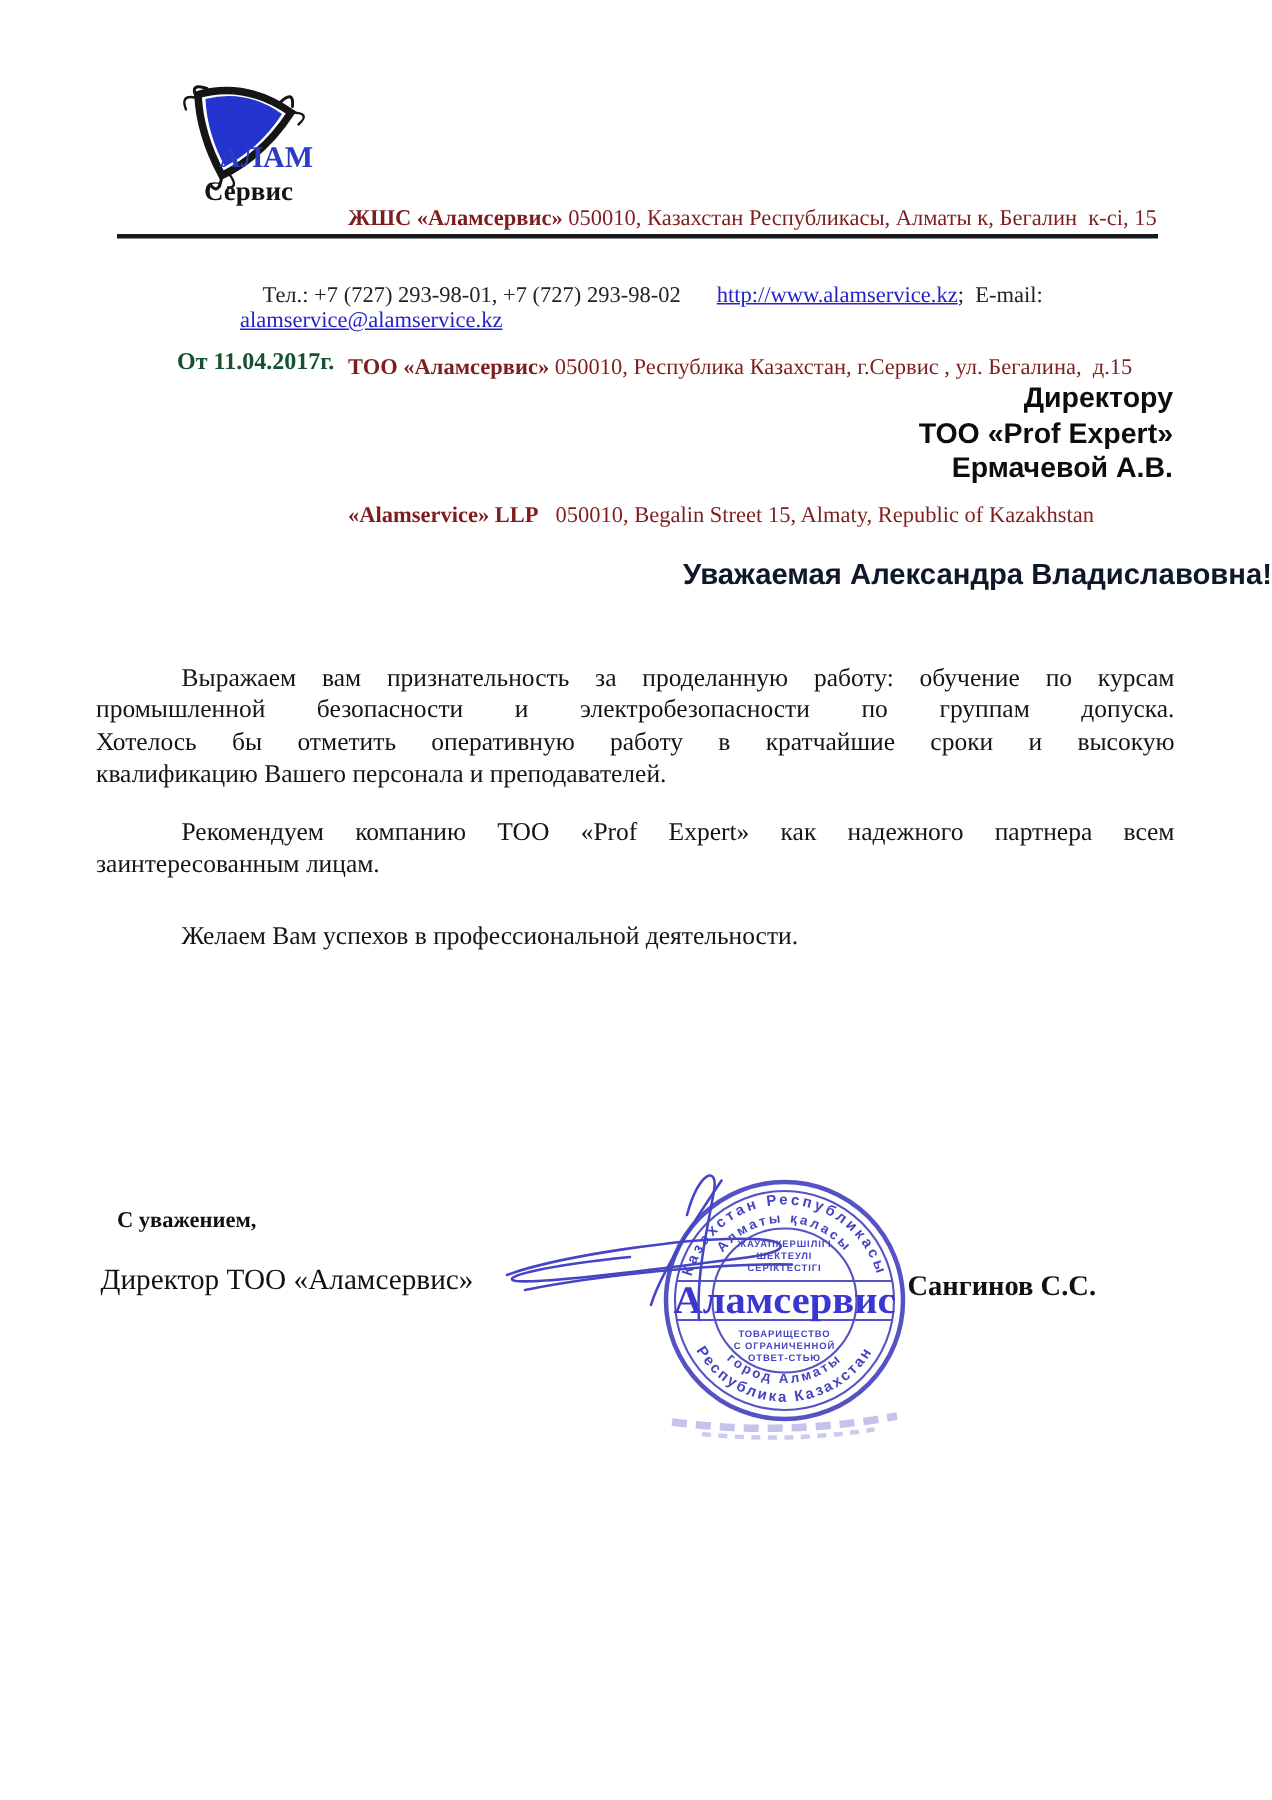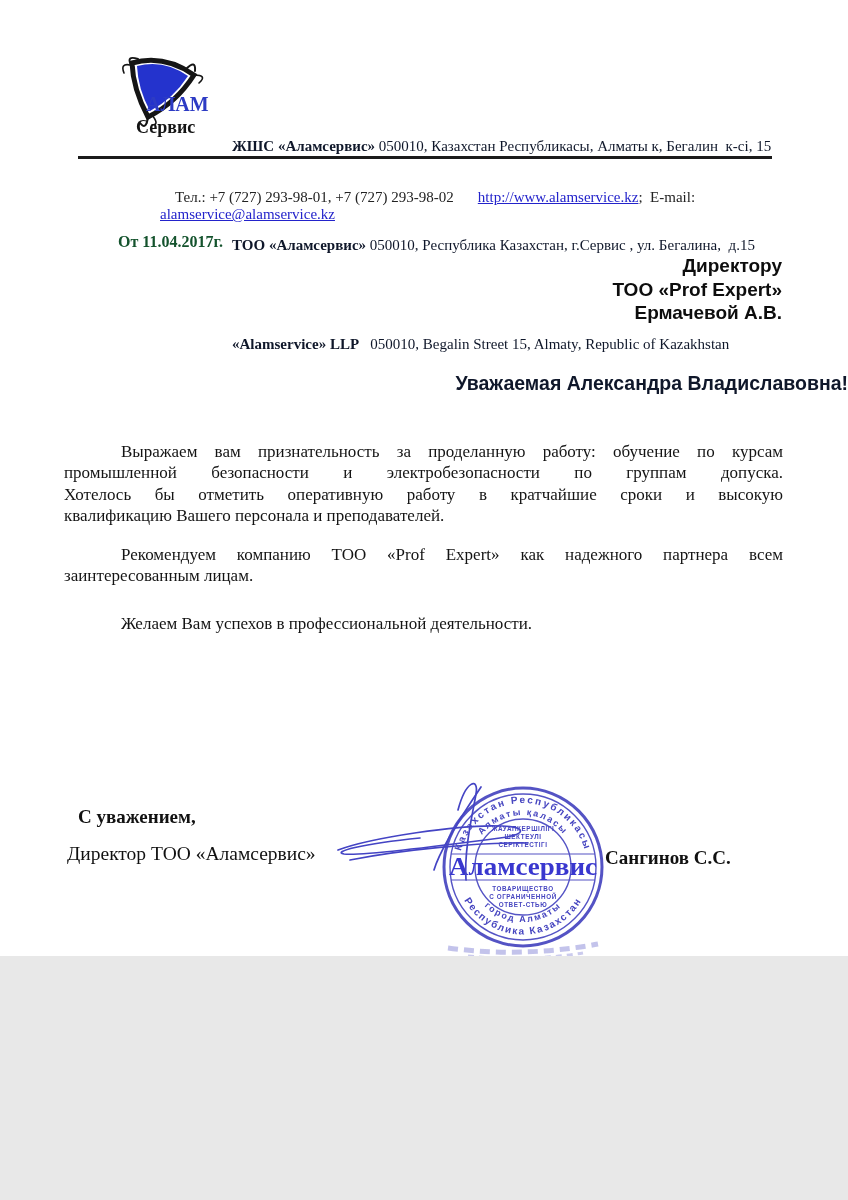--- a/index.html
+++ b/index.html
@@ -1,42 +1,42 @@
 <!DOCTYPE html>
 <html><head>
 <meta charset="utf-8">
 <style>
   html,body{margin:0;padding:0;background:#e8e8e8;}
   .page{
-    position:relative;width:848px;height:956px;margin:0 auto;background:#ffffff;
+    position:relative;width:848px;height:1200px;margin:0 auto;background:#ffffff;
     font-family:"Liberation Serif", serif;color:#1a1a1a;overflow:hidden;
   }
   
   .logo-svg{position:absolute;left:116px;top:53px;}
-  .co-lines{position:absolute;left:232px;top:64px;font-size:15px;line-height:33px;white-space:pre-wrap;color:#0f172a;}
+  .co-lines{position:absolute;left:232px;top:64px;font-size:15px;line-height:33px;white-space:pre-wrap;color:#7f1d1d;}
   .co-lines b{font-weight:bold;}
   .rule{position:absolute;left:78px;top:156px;width:694px;height:3px;background:#1b1b1b;}
   .contact{position:absolute;left:160px;top:172px;font-size:15px;white-space:pre-wrap;color:#222;}
   .contact .gap{display:inline-block;width:24px;}
   .contact a{color:#2323cb;}
   
   .date{position:absolute;left:118px;top:233px;font-size:16px;font-weight:bold;color:#14532d;}
   .recipient{position:absolute;right:66px;top:254px;text-align:right;
     font-family:"Liberation Sans", sans-serif;font-weight:bold;font-size:19px;line-height:23.7px;color:#0d0d0d;}
   .greeting{position:absolute;left:50px;right:0;top:372px;text-align:right;
     font-family:"Liberation Sans", sans-serif;font-weight:bold;font-size:19.5px;color:#0f172a;}
   
   .body-text{position:absolute;left:64px;top:441px;width:719px;font-size:17px;line-height:21.4px;color:#141414;}
   .pline{text-align:justify;text-align-last:justify;}
   .pline.first{text-indent:57px;}
   .pline.lastline{text-align-last:left;}
   .para2{margin-top:17px;}
   .para3{margin-top:27px;}
   
-  .closing{position:absolute;left:78px;top:806px;font-size:19px;font-weight:bold;color:#111;}
+  .closing{position:absolute;left:78px;top:806px;font-size:15px;font-weight:bold;color:#111;}
   .sig-title{position:absolute;left:67px;top:843px;font-size:19.5px;font-weight:normal;color:#111;}
   .signer-name{position:absolute;left:605px;top:847px;font-size:19px;font-weight:bold;color:#111;z-index:4;}
   .stamp-svg{position:absolute;left:423px;top:767px;z-index:2;}
   .sig-svg{position:absolute;left:330px;top:772px;z-index:3;}
   .stamp-ring{font-family:"Liberation Sans", sans-serif;font-weight:bold;}
   .stamp-small{font-family:"Liberation Sans", sans-serif;font-weight:bold;letter-spacing:0.6px;}
   .stamp-name{font-family:"Liberation Serif", serif;font-weight:bold;}
 </style>
 </head>
 <body>

